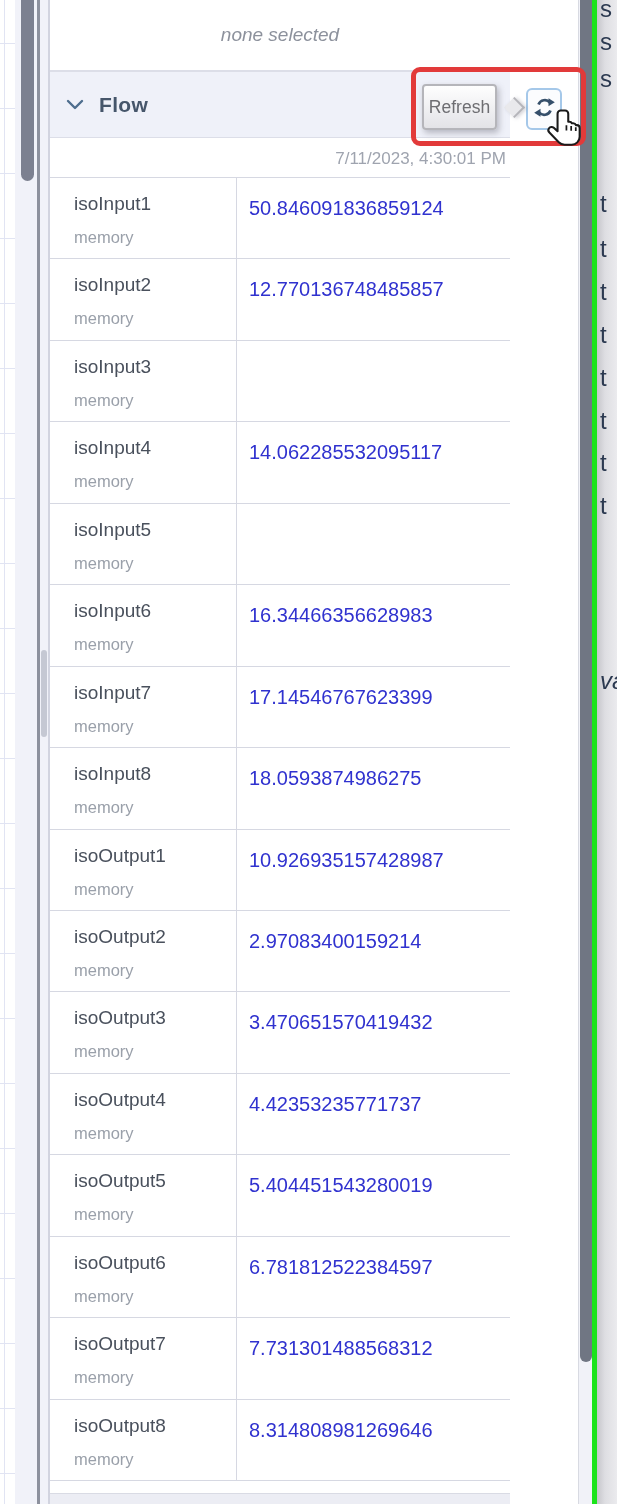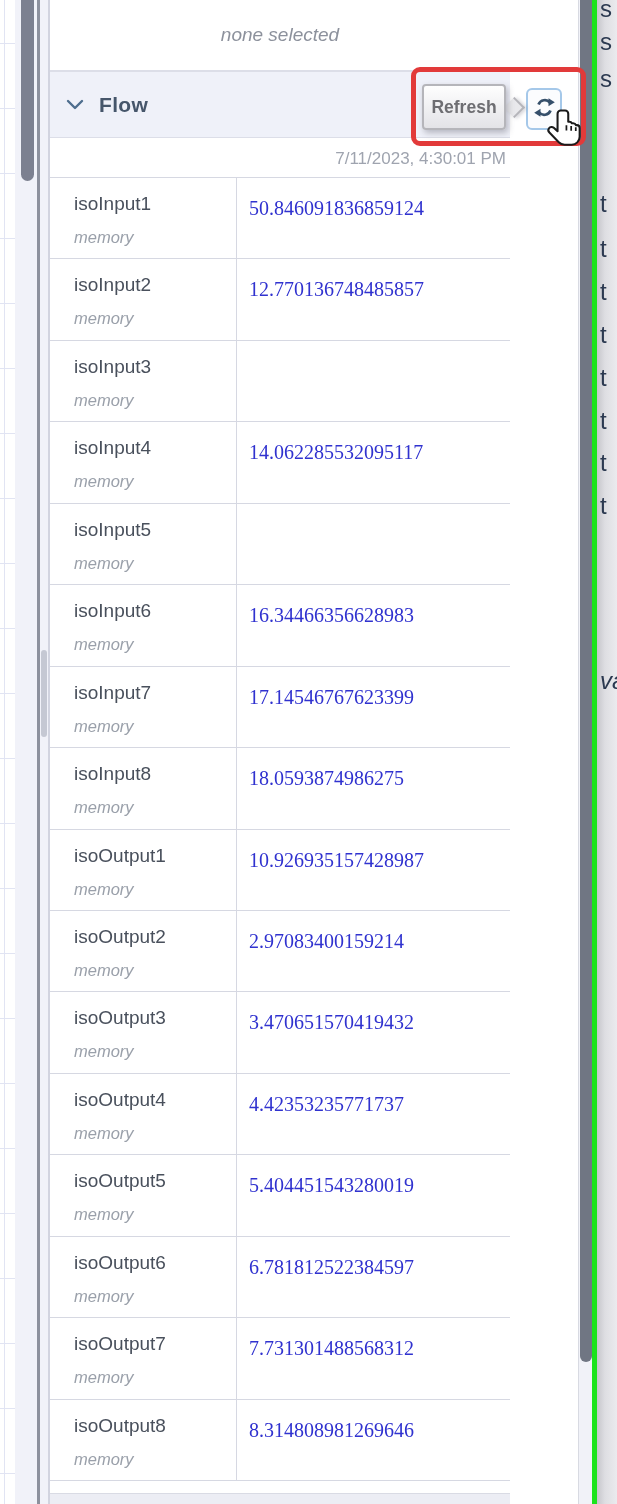--- a/index.html
+++ b/index.html
@@ -33,40 +33,40 @@
   .none-selected{height:72px;border-bottom:2px solid #dcdee8;display:flex;align-items:center;justify-content:center;
     font-style:italic;font-size:19px;color:#8c919c;}
   .flow-header{height:66px;background:var(--header-bg);border-bottom:1px solid #dcdee8;
     display:flex;align-items:center;padding-left:16px;gap:15px;cursor:pointer;}
   .flow-title{font-size:21px;font-weight:bold;color:#46566b;letter-spacing:.3px;}
   .timestamp-row{height:39px;text-align:right;padding:11px 4px 0 12px;font-size:17px;color:#9fa4af;}
   .flow-table{border-top:1px solid #d6d8e2;}
   .t-row{height:81.44px;border-bottom:1px solid #d6d8e2;display:flex;}
   .cell-label{width:175px;border-right:1px solid #d6d8e2;padding:15px 0 0 12px;margin-left:12px;}
   .sig-name{font-size:19px;color:#49505c;}
-  .sig-type{font-size:16.5px;font-style:italic;color:#9aa0aa;margin-top:13px;}
+  .sig-type{font-size:16.5px;color:#9aa0aa;margin-top:13px;}
   .cell-value{flex:1;padding:19px 0 0 12px;}
-  .sig-value{font-size:20px;color:var(--value-blue);cursor:pointer;font-family:Liberation Serif, serif;}
+  .sig-value{font-size:20px;color:var(--value-blue);cursor:pointer;}
   .empty-row{height:12px;background:#fff;}
   .bottom-band{height:11px;background:#ecedf4;border-top:1px solid #d9dbe4;}
   
   .right-scrollbar{position:absolute;left:578px;top:0;width:14px;height:1504px;background:#f1f2f8;border-left:1px solid #d8dae2;}
   .right-scroll-thumb{position:absolute;left:1px;top:0;width:12px;height:1362px;background:#707683;border-radius:0 0 7px 7px;}
   .green-line{position:absolute;left:592px;top:0;width:5px;height:1504px;background:var(--accent-green);}
   .right-strip{position:absolute;left:597px;top:0;width:20px;height:1504px;
     background:linear-gradient(to right,#c6c6cb 0%,#dedee2 40%,#ebebee 100%);overflow:hidden;}
   .frag{position:absolute;left:3px;font-size:24px;color:#2b3950;line-height:1.15;}
   .frag.it{font-style:italic;}
   
   .highlight-box{position:absolute;left:411px;top:67px;width:175px;height:79px;
     border:5px solid var(--highlight-red);border-radius:9px;z-index:50;pointer-events:none;}
-  .tooltip{position:absolute;left:422px;top:84px;width:84px;height:46px;z-index:40;
+  .tooltip{position:absolute;left:422px;top:84px;width:75px;height:46px;z-index:40;
     background:linear-gradient(#fefefe,#e3e3e7);border:2px solid #b5b5ba;border-radius:4px;
     box-shadow:2px 3px 6px rgba(110,110,125,.45);
-    display:flex;align-items:center;justify-content:center;font-size:17.5px;color:#6e6e72;font-weight:bold;}
+    display:flex;align-items:center;justify-content:center;font-size:17.5px;color:#6e6e72;}
   .tooltip-arrow{position:absolute;left:507px;top:100px;width:15px;height:15px;z-index:39;
     background:#e9e9ec;border-top:2px solid #b5b5ba;border-right:2px solid #b5b5ba;
     transform:rotate(45deg);box-shadow:2px -1px 4px rgba(110,110,125,.3);}
   .refresh-btn{position:absolute;left:526px;top:88px;width:36px;height:42px;z-index:38;
     background:#fbfcfe;border:2px solid #a5c8e9;border-radius:6px;
     display:flex;align-items:center;justify-content:center;color:#36506b;cursor:pointer;}
   .cursor{position:absolute;left:546px;top:108px;z-index:60;pointer-events:none;}
 </style>
 </head>
 <body>

